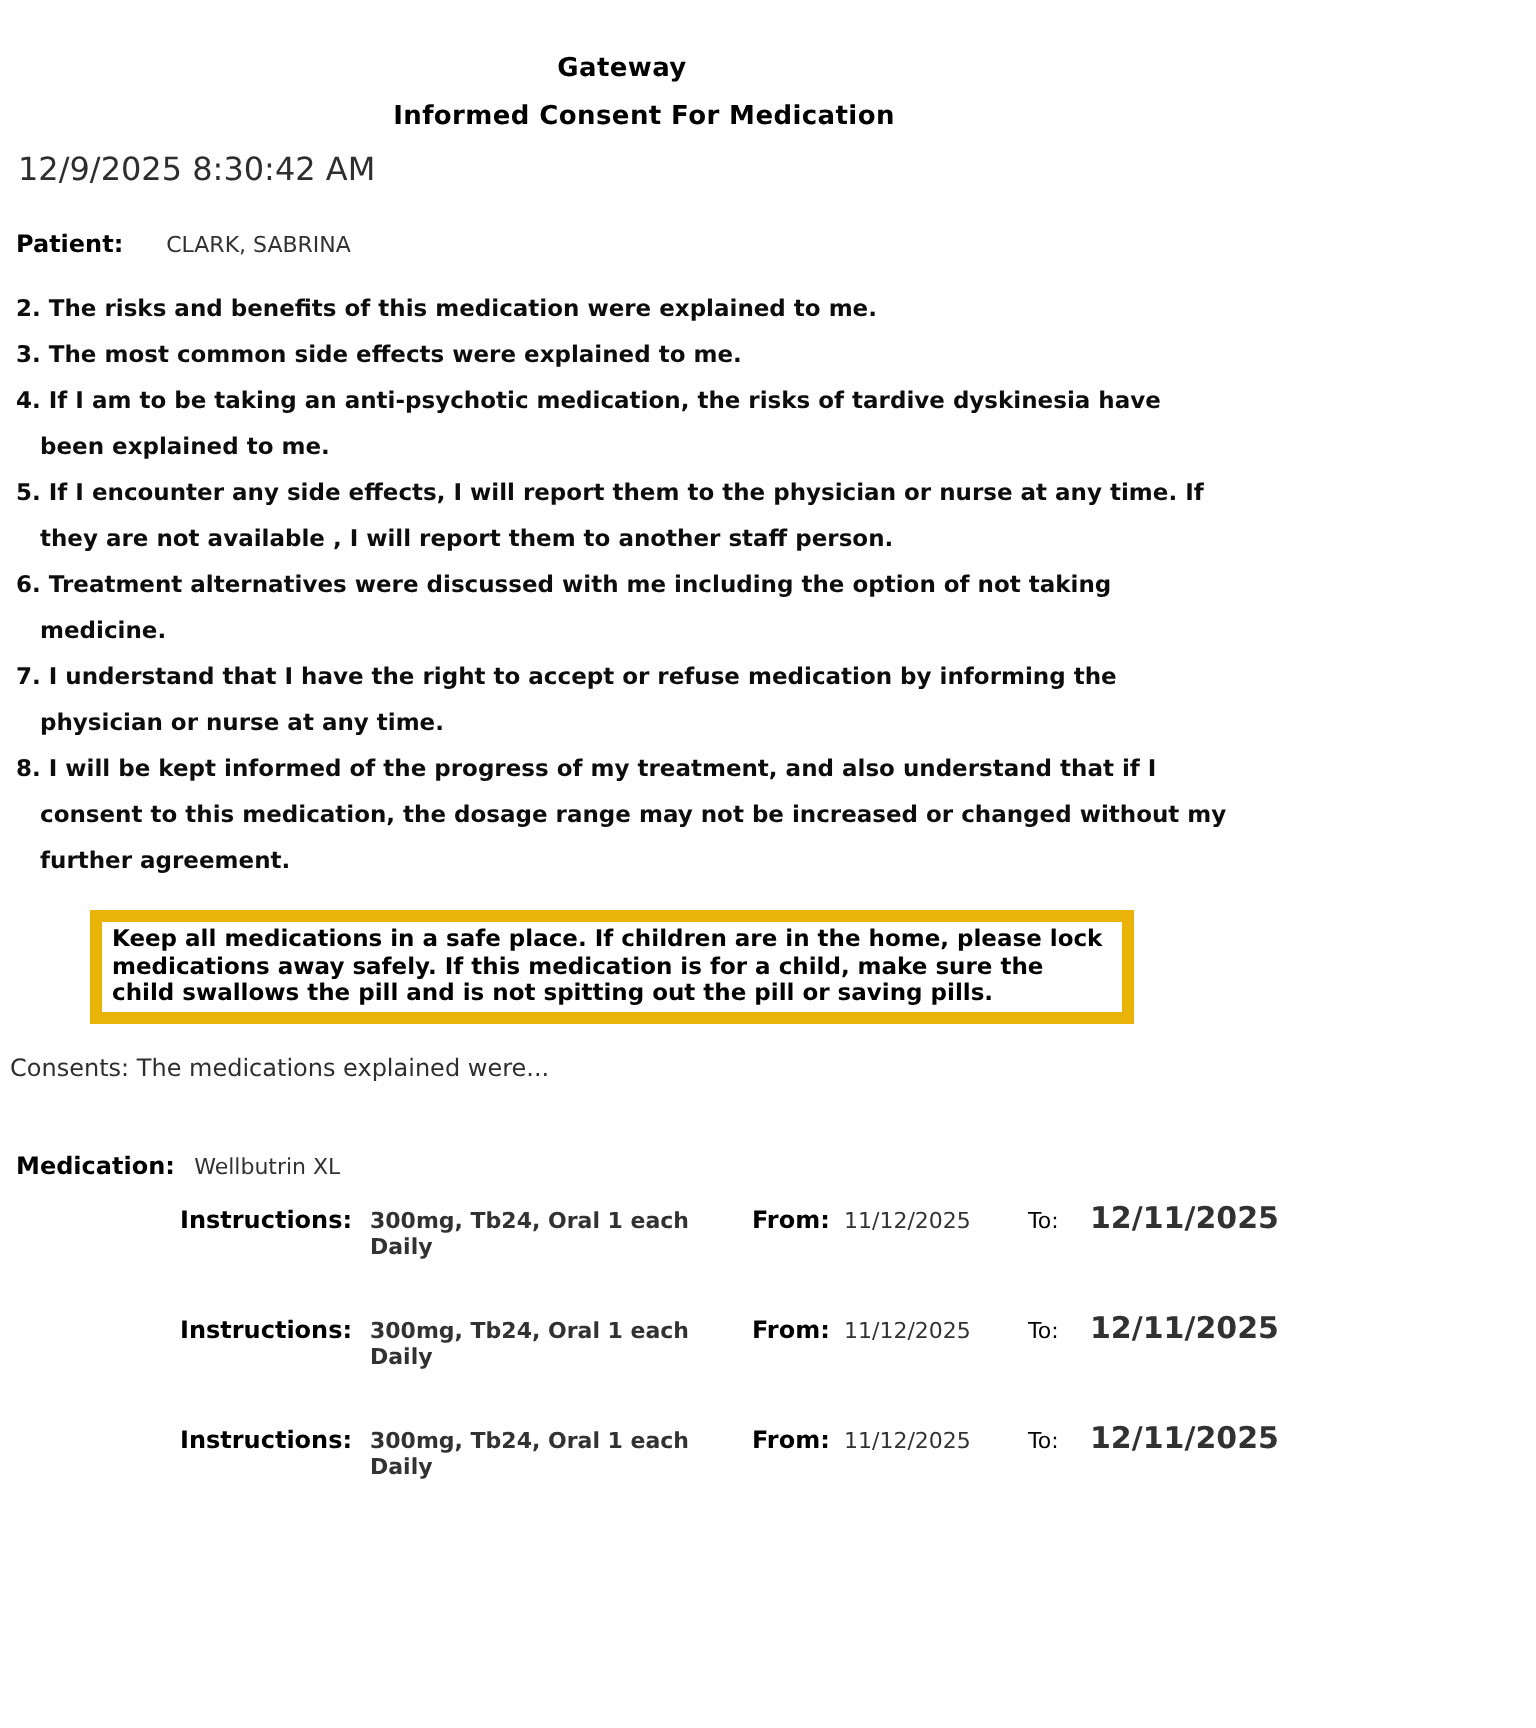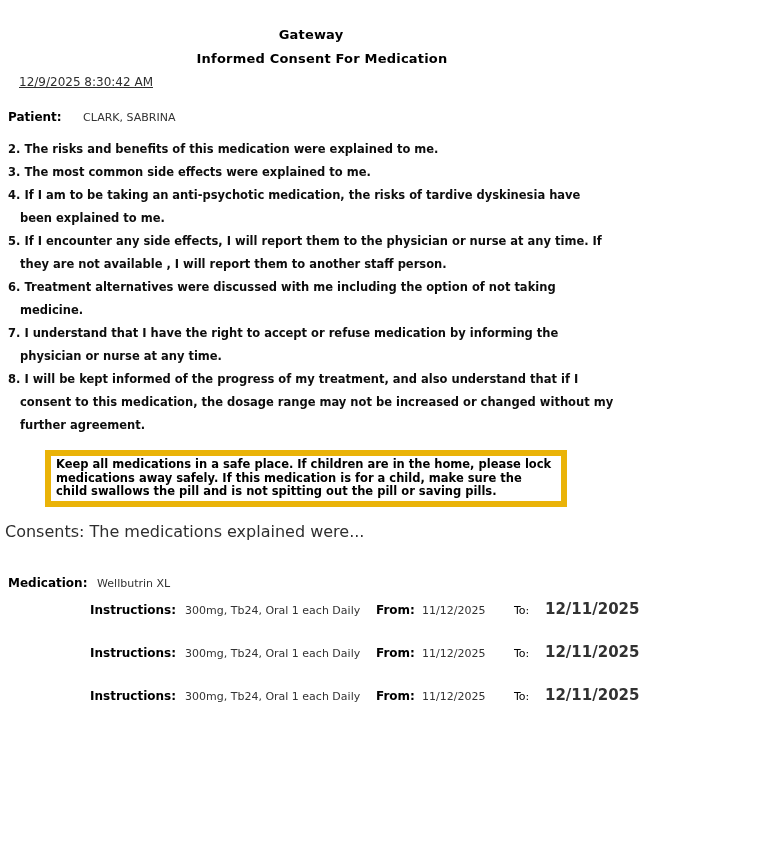--- a/index.html
+++ b/index.html
@@ -24,24 +24,23 @@
   .form-title {
     margin-top: 9px;
     text-align: center;
     font-size: 13px;
     font-weight: bold;
     letter-spacing: 0.2px;
     padding-left: 22px;
   }
   .timestamp {
     margin-top: 9px;
-    margin-left: 19px;
-    font-size: 12px;
+    margin-left: 9px;
+    font-size: 16px;
     color: #2e2e2e;
-    text-decoration: underline;
   }
   .patient-row {
     margin-top: 17px;
     margin-left: 8px;
   }
   .patient-label {
     display: inline-block;
     width: 62px;
     font-size: 12px;
     font-weight: bold;
@@ -73,21 +72,21 @@
     border: 6px solid #eab308;
     padding: 2px 5px;
     font-size: 11.5px;
     font-weight: bold;
     line-height: 13.5px;
   }
   .safety-text { max-width: 500px; }
   .consents-line {
     margin-top: 15px;
     margin-left: 5px;
-    font-size: 16px;
+    font-size: 12px;
     color: #2e2e2e;
   }
   .medication-row {
     margin-top: 31px;
     margin-left: 8px;
   }
   .medication-label {
     display: inline-block;
     width: 72px;
     font-size: 12px;
@@ -100,21 +99,21 @@
     color: #323232;
   }
   .instr-row {
     display: flex;
     align-items: baseline;
     margin-left: 90px;
     margin-top: 25px;
   }
   .instr-row.first { margin-top: 9px; }
   .instr-label  { width: 95px;  font-size: 12px; font-weight: bold; flex: none; }
-  .instr-value  { width: 191px; font-size: 11px; color: #323232; flex: none; }
+  .instr-value  { width: 191px; font-size: 11px; color: #323232; flex: none; font-weight: bold; }
   .from-label   { width: 46px;  font-size: 12px; font-weight: bold; flex: none; }
   .from-value   { width: 92px;  font-size: 11px; color: #323232; flex: none; }
   .to-label     { width: 31px;  font-size: 11px; font-weight: normal; flex: none; }
   .to-value     { font-size: 15px; color: #323232; flex: none; font-weight: bold; }
 </style>
 </head>
 <body>
 
 <div class="page">
   <div class="doc">

